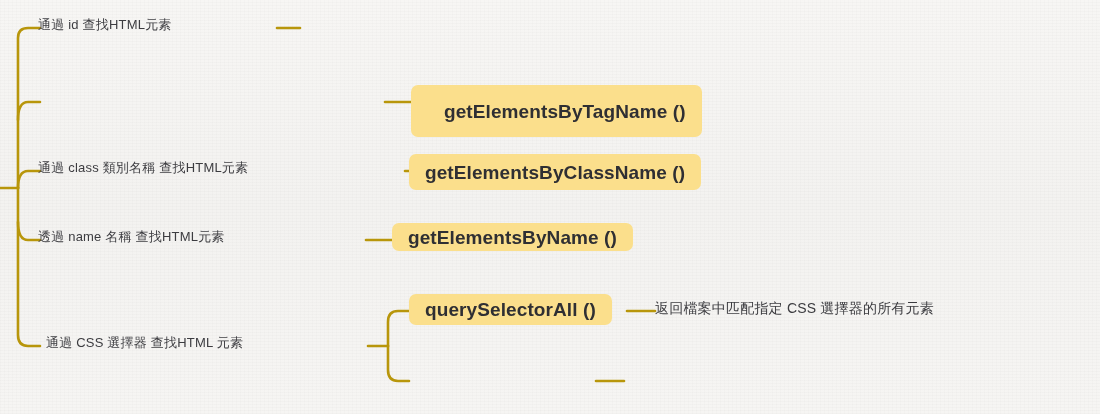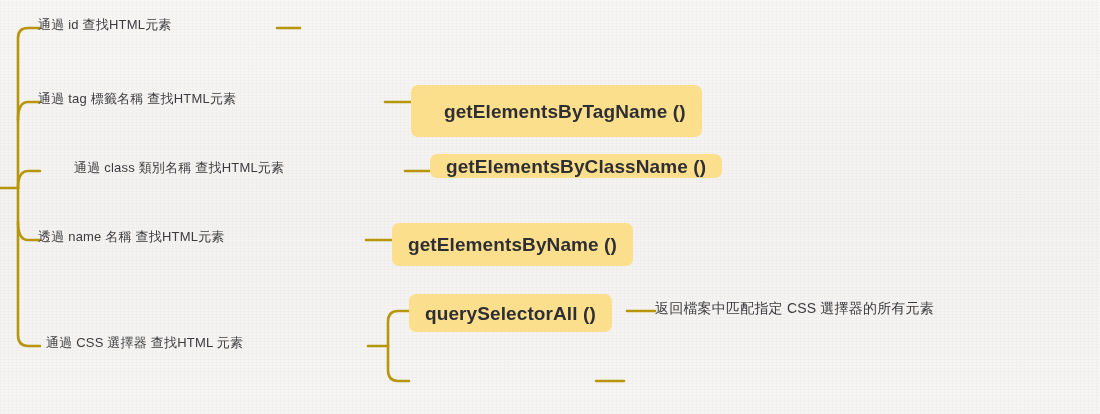--- a/index.html
+++ b/index.html
@@ -87,28 +87,27 @@
       <path d="M388,346 L388,322 Q388,311 398,311 L409,311"></path>
       <path d="M388,346 L388,370 Q388,381 398,381 L409,381"></path>
 
       <path d="M627,311 L655,311"></path>
       <path d="M596,381 L624,381"></path>
     </g>
   </svg>
 
   <div class="node-label" style="left:38px;top:18px;">通過 id 查找HTML元素</div>
 
-  <div class="node-label" style="left:38px;top:92px;">通過 tag 標籤名稱 查找HTML元素</div>
   <div class="pill" style="left:411px;top:85px;height:52px;padding-left:33px;">getElementsByTagName ()</div>
 
-  <div class="node-label" style="left:38px;top:161px;margin-left:36px;">通過 class 類別名稱 查找HTML元素</div>
-  <div class="pill" style="left:430px;top:154px;height:24px;">getElementsByClassName ()</div>
+  <div class="node-label" style="left:38px;top:161px;">通過 class 類別名稱 查找HTML元素</div>
+  <div class="pill" style="left:409px;top:154px;height:36px;">getElementsByClassName ()</div>
 
   <div class="node-label" style="left:38px;top:230px;text-align:center;">透過 name 名稱 查找HTML元素</div>
-  <div class="pill" style="left:392px;top:223px;height:43px;">getElementsByName ()</div>
+  <div class="pill" style="left:392px;top:223px;height:28px;">getElementsByName ()</div>
 
   <div class="node-label" style="left:38px;top:336px;margin-left:8px;">通過 CSS 選擇器 查找HTML 元素</div>
 
-  <div class="pill" style="left:409px;top:294px;height:38px;">querySelectorAll ()</div>
+  <div class="pill" style="left:409px;top:294px;height:31px;">querySelectorAll ()</div>
   <div class="desc" style="left:655px;top:301px;">返回檔案中匹配指定 CSS 選擇器的所有元素</div>
 
 
 </div>
 
 </body></html>

